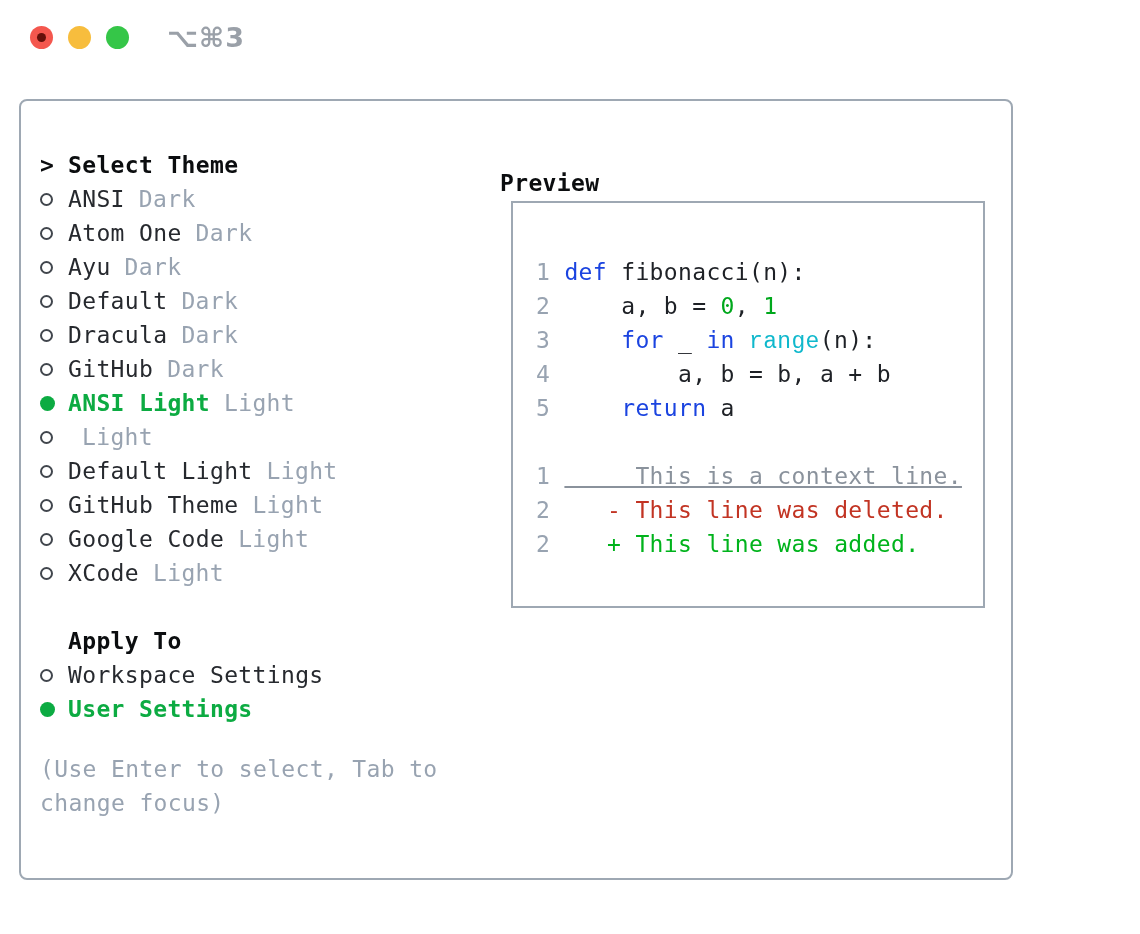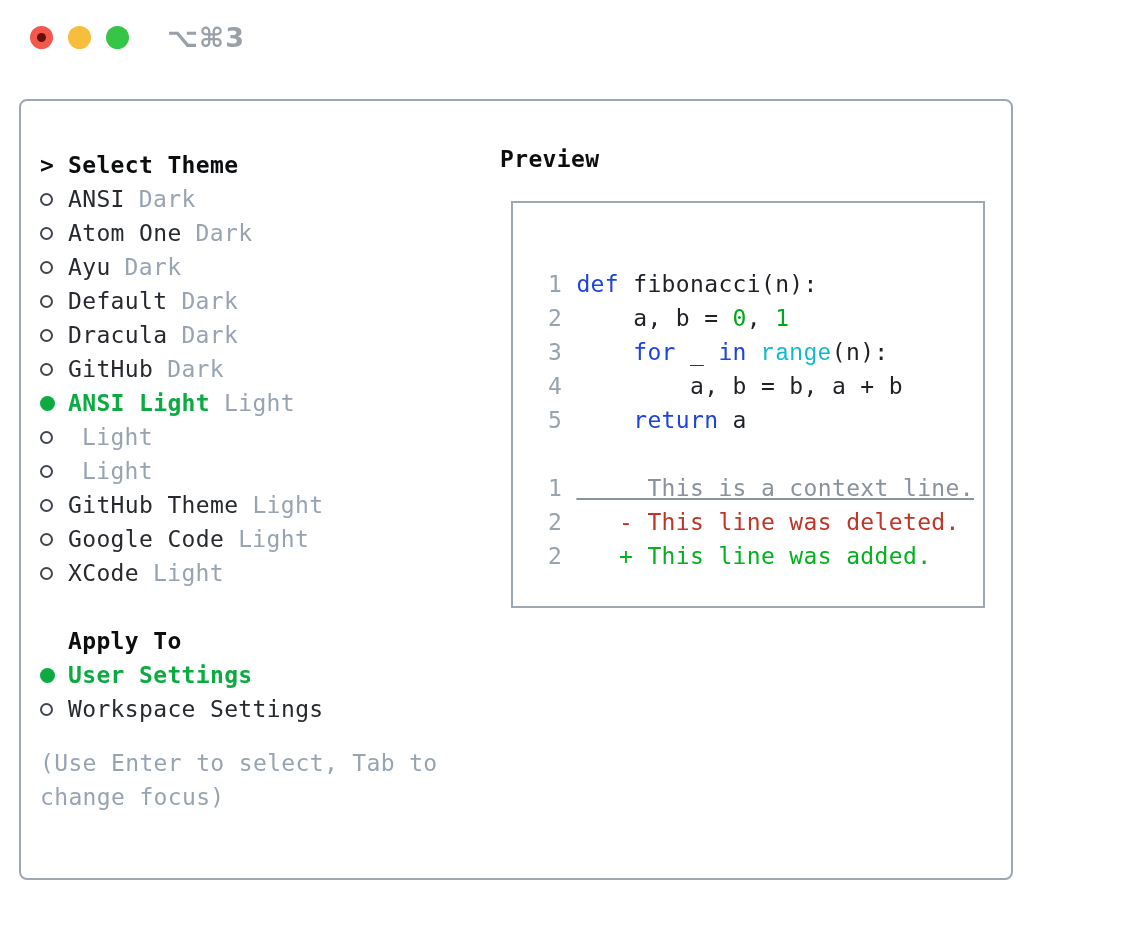--- a/index.html
+++ b/index.html
@@ -46,28 +46,28 @@
   .row{display:flex;align-items:center;height:34px;white-space:pre;}
   .marker{width:28px;flex:0 0 28px;display:flex;align-items:center;}
   .ring{width:13px;height:13px;box-sizing:border-box;border:2px solid #41464d;border-radius:50%;}
   .dotfill{width:15px;height:15px;border-radius:50%;background:var(--sel-green);}
   .hdr-marker{font-weight:bold;color:var(--heading);}
   .hdr-text{font-weight:bold;color:var(--heading);}
   .item-name{color:var(--text);}
   .item-variant{color:var(--muted);margin-left:14px;}
   .row.selected .item-name{color:var(--sel-green);font-weight:bold;}
   .subhdr{color:var(--heading);font-weight:bold;}
-  .help{margin-top:20px;color:var(--muted);width:432px;}
+  .help{margin-top:26px;color:var(--muted);width:432px;}
   
-  .preview-label{position:absolute;left:479px;top:41px;height:34px;line-height:34px;font-weight:bold;color:var(--heading);}
+  .preview-label{position:absolute;left:479px;top:65px;height:34px;line-height:34px;font-weight:bold;color:var(--heading);}
   .preview-box{
     position:absolute;left:490px;top:100px;width:474px;height:407px;
     box-sizing:border-box;border:2px solid var(--ui-border);background:#fff;overflow:hidden;
   }
-  .codepre{margin:16px;padding:48px 0 0 19px;white-space:pre;font:inherit;letter-spacing:0.35px;}
+  .codepre{margin:4px;padding:48px 0 0 19px;white-space:pre;font:inherit;letter-spacing:0.35px;}
   .cl{height:34px;line-height:34px;}
   .seg-gutter{color:var(--gutter);}
   .seg-kw{color:var(--kw);}
   .seg-plain{color:#1e2126;}
   .seg-numlit{color:var(--numlit);}
   .seg-builtin{color:var(--builtin);font-family:Liberation Mono, monospace;}
   .seg-ctx{color:var(--ctx);text-decoration:underline;}
   .seg-del{color:var(--del);}
   .seg-add{color:var(--add);}
 </style>
@@ -93,36 +93,36 @@
 
     <div id="theme-items">
         <div class="row"><span class="marker"><span class="ring"></span></span><span class="item-name">ANSI</span><span class="item-variant">Dark</span></div>
         <div class="row"><span class="marker"><span class="ring"></span></span><span class="item-name">Atom One</span><span class="item-variant">Dark</span></div>
         <div class="row"><span class="marker"><span class="ring"></span></span><span class="item-name">Ayu</span><span class="item-variant">Dark</span></div>
         <div class="row"><span class="marker"><span class="ring"></span></span><span class="item-name">Default</span><span class="item-variant">Dark</span></div>
         <div class="row"><span class="marker"><span class="ring"></span></span><span class="item-name">Dracula</span><span class="item-variant">Dark</span></div>
         <div class="row"><span class="marker"><span class="ring"></span></span><span class="item-name">GitHub</span><span class="item-variant">Dark</span></div>
         <div class="row selected"><span class="marker"><span class="dotfill"></span></span><span class="item-name">ANSI Light</span><span class="item-variant">Light</span></div>
         <div class="row"><span class="marker"><span class="ring"></span></span><span class="item-variant">Light</span></div>
-        <div class="row"><span class="marker"><span class="ring"></span></span><span class="item-variant">Light</span></div>
+        <div class="row"><span class="marker"><span class="ring"></span></span><span class="item-name">Default Light</span><span class="item-variant">Light</span></div>
         <div class="row"><span class="marker"><span class="ring"></span></span><span class="item-name">GitHub Theme</span><span class="item-variant">Light</span></div>
         <div class="row"><span class="marker"><span class="ring"></span></span><span class="item-name">Google Code</span><span class="item-variant">Light</span></div>
         <div class="row"><span class="marker"><span class="ring"></span></span><span class="item-name">XCode</span><span class="item-variant">Light</span></div>
       </div>
 
     <div class="row">&nbsp;</div>
 
     <div class="row">
       <span class="marker"></span>
       <span class="subhdr">Apply To</span>
     </div>
 
     <div id="apply-options">
+        <div class="row"><span class="marker"><span class="ring"></span></span><span class="item-name">Workspace Settings</span></div>
         <div class="row selected"><span class="marker"><span class="dotfill"></span></span><span class="item-name">User Settings</span></div>
-        <div class="row"><span class="marker"><span class="ring"></span></span><span class="item-name">Workspace Settings</span></div>
       </div>
 
     <div class="help">(Use Enter to select, Tab to change focus)</div>
   </div>
 
   <div class="preview-label">Preview</div>
 
   <div class="preview-box">
     <pre class="codepre" id="preview-code"><div class="cl"><span class="seg-gutter">1 </span><span class="seg-kw">def</span><span class="seg-plain"> fibonacci(n):</span></div><div class="cl"><span class="seg-gutter">2 </span><span class="seg-plain">    a, b = </span><span class="seg-numlit">0</span><span class="seg-plain">, </span><span class="seg-numlit">1</span></div><div class="cl"><span class="seg-gutter">3 </span><span class="seg-plain">    </span><span class="seg-kw">for</span><span class="seg-plain"> _ </span><span class="seg-kw">in</span><span class="seg-plain"> </span><span class="seg-builtin">range</span><span class="seg-plain">(n):</span></div><div class="cl"><span class="seg-gutter">4 </span><span class="seg-plain">        a, b = b, a + b</span></div><div class="cl"><span class="seg-gutter">5 </span><span class="seg-plain">    </span><span class="seg-kw">return</span><span class="seg-plain"> a</span></div><div class="cl">&nbsp;</div><div class="cl"><span class="seg-gutter">1 </span><span class="seg-ctx">     This is a context line.</span></div><div class="cl"><span class="seg-gutter">2 </span><span class="seg-del">   - This line was deleted.</span></div><div class="cl"><span class="seg-gutter">2 </span><span class="seg-add">   + This line was added.</span></div></pre>
   </div>

